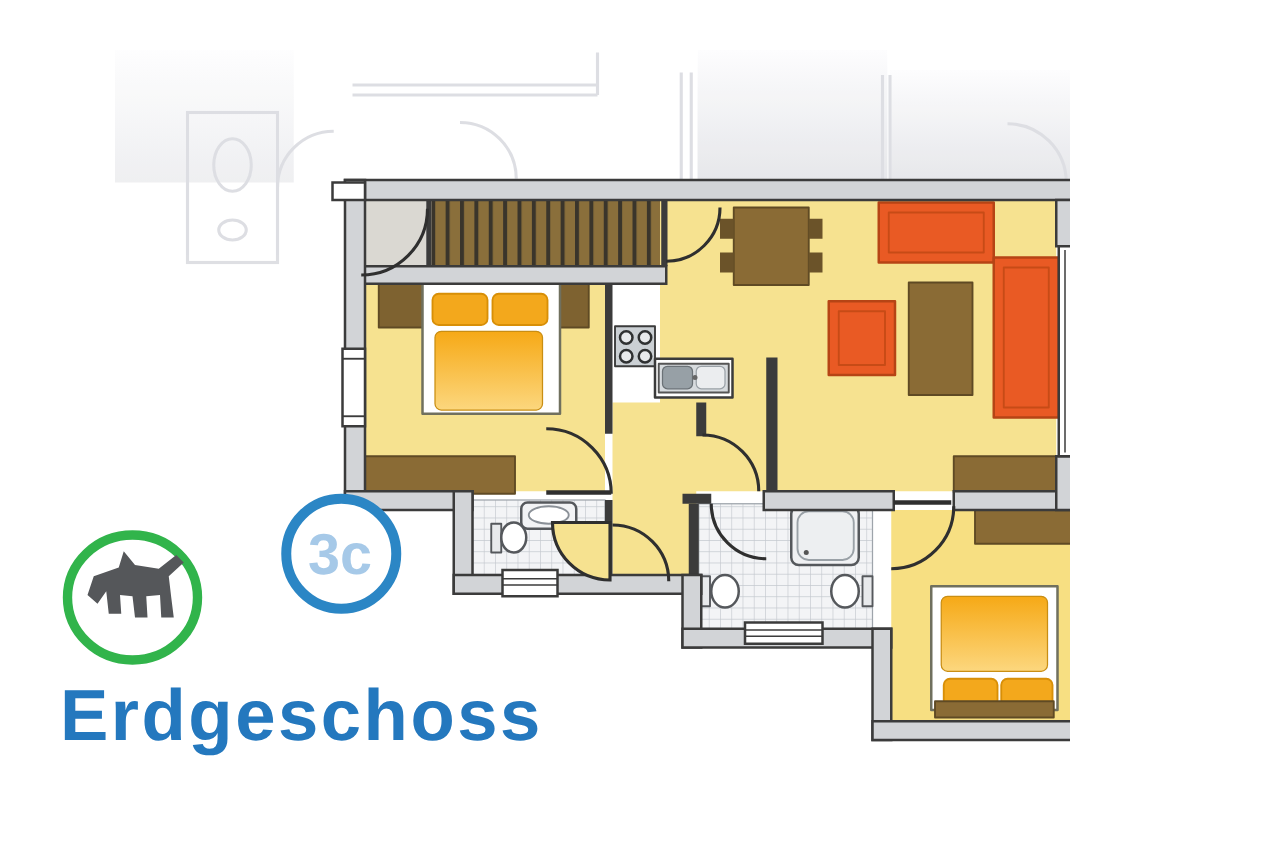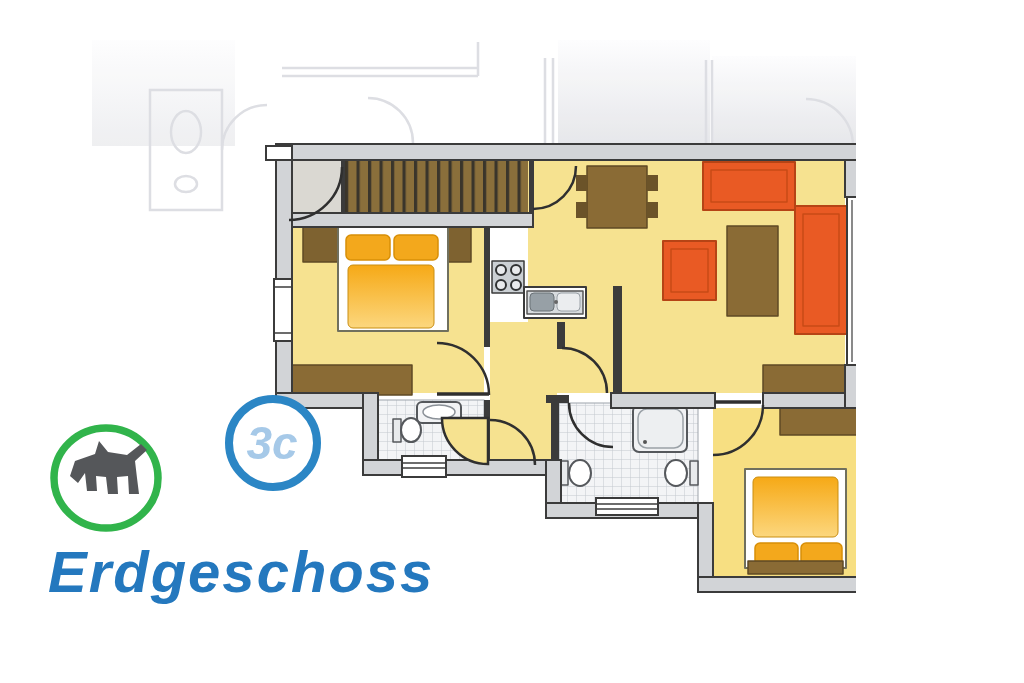--- a/index.html
+++ b/index.html
@@ -1,17 +1,17 @@
 <!DOCTYPE html>
 <html><head>
 <meta charset="utf-8">
 <style>
   html,body{margin:0;padding:0;background:#fff;}
   .stage{position:relative;width:856px;height:683px;background:#fff;overflow:hidden;
-         font-family:"Liberation Sans",sans-serif;font-style:italic;}
+         font-family:"Liberation Sans",sans-serif;}
   svg{display:block;}
   text{font-family:"Liberation Sans","DejaVu Sans",sans-serif;}
 </style>
 </head>
 <body>
 
 <div class="stage">
 <svg width="1024" height="683" viewBox="0 0 1024 683">
   <defs>
     <linearGradient id="duvet" x1="0" y1="0" x2="0" y2="1">

